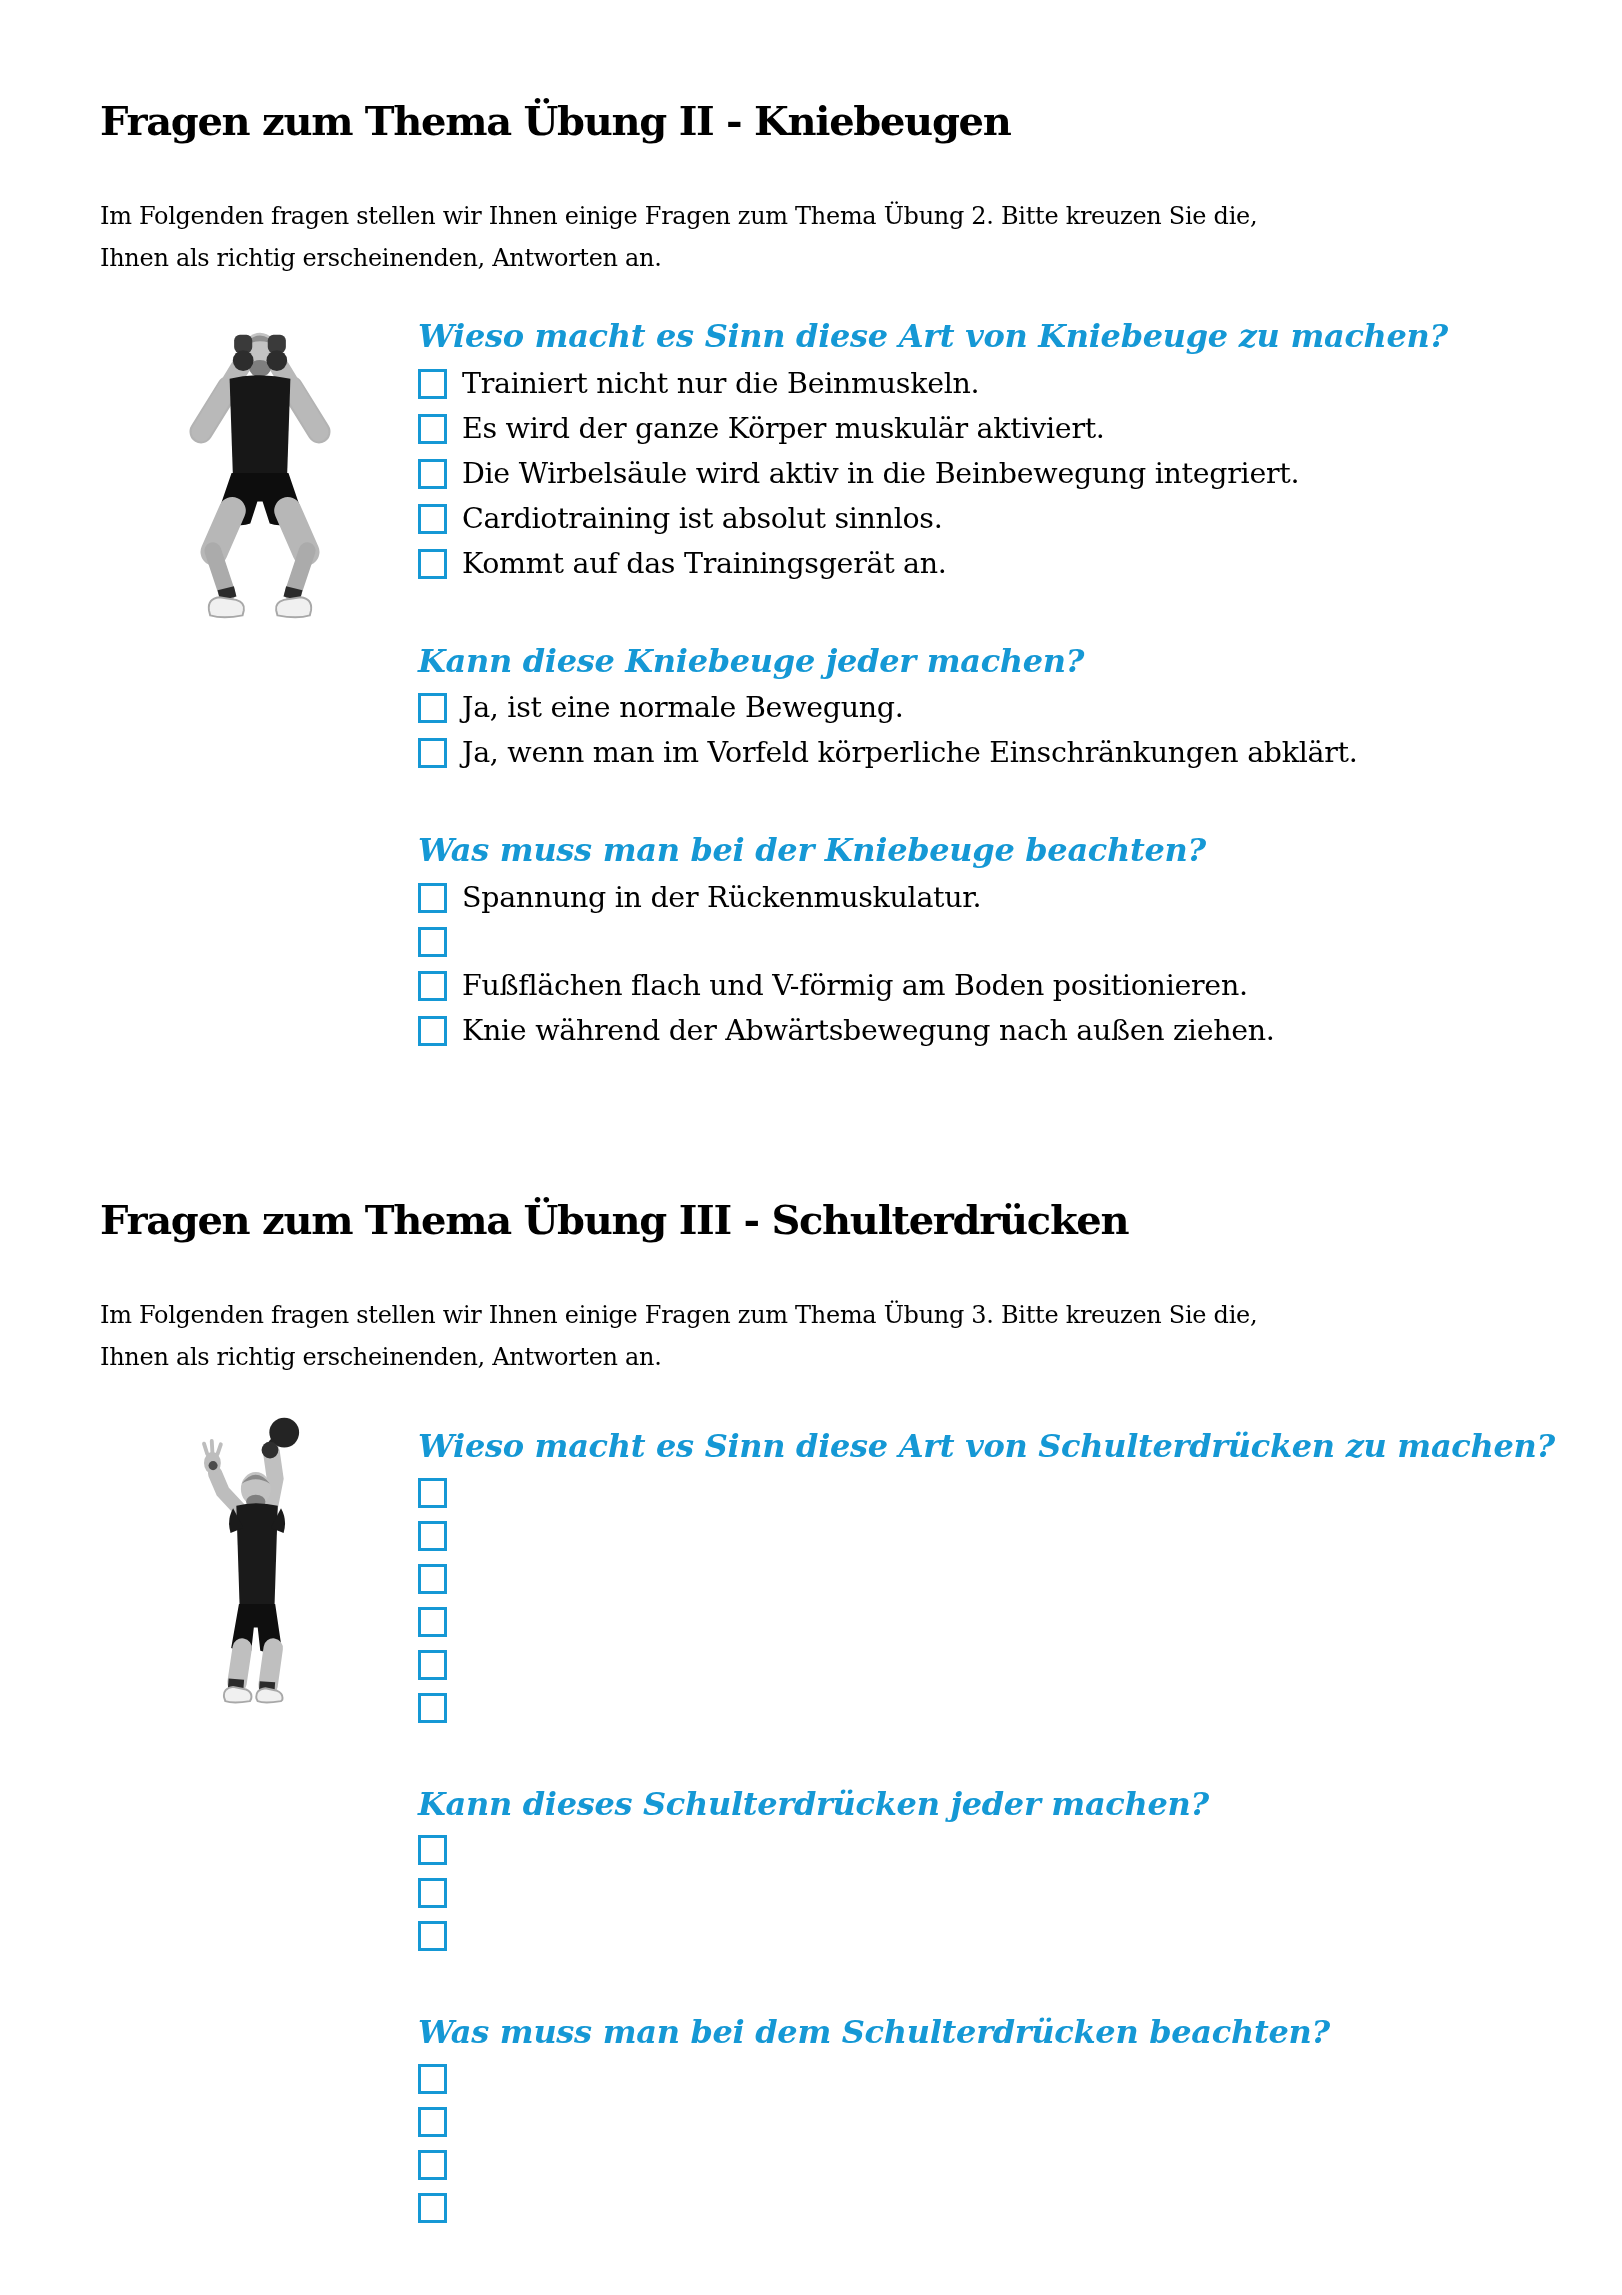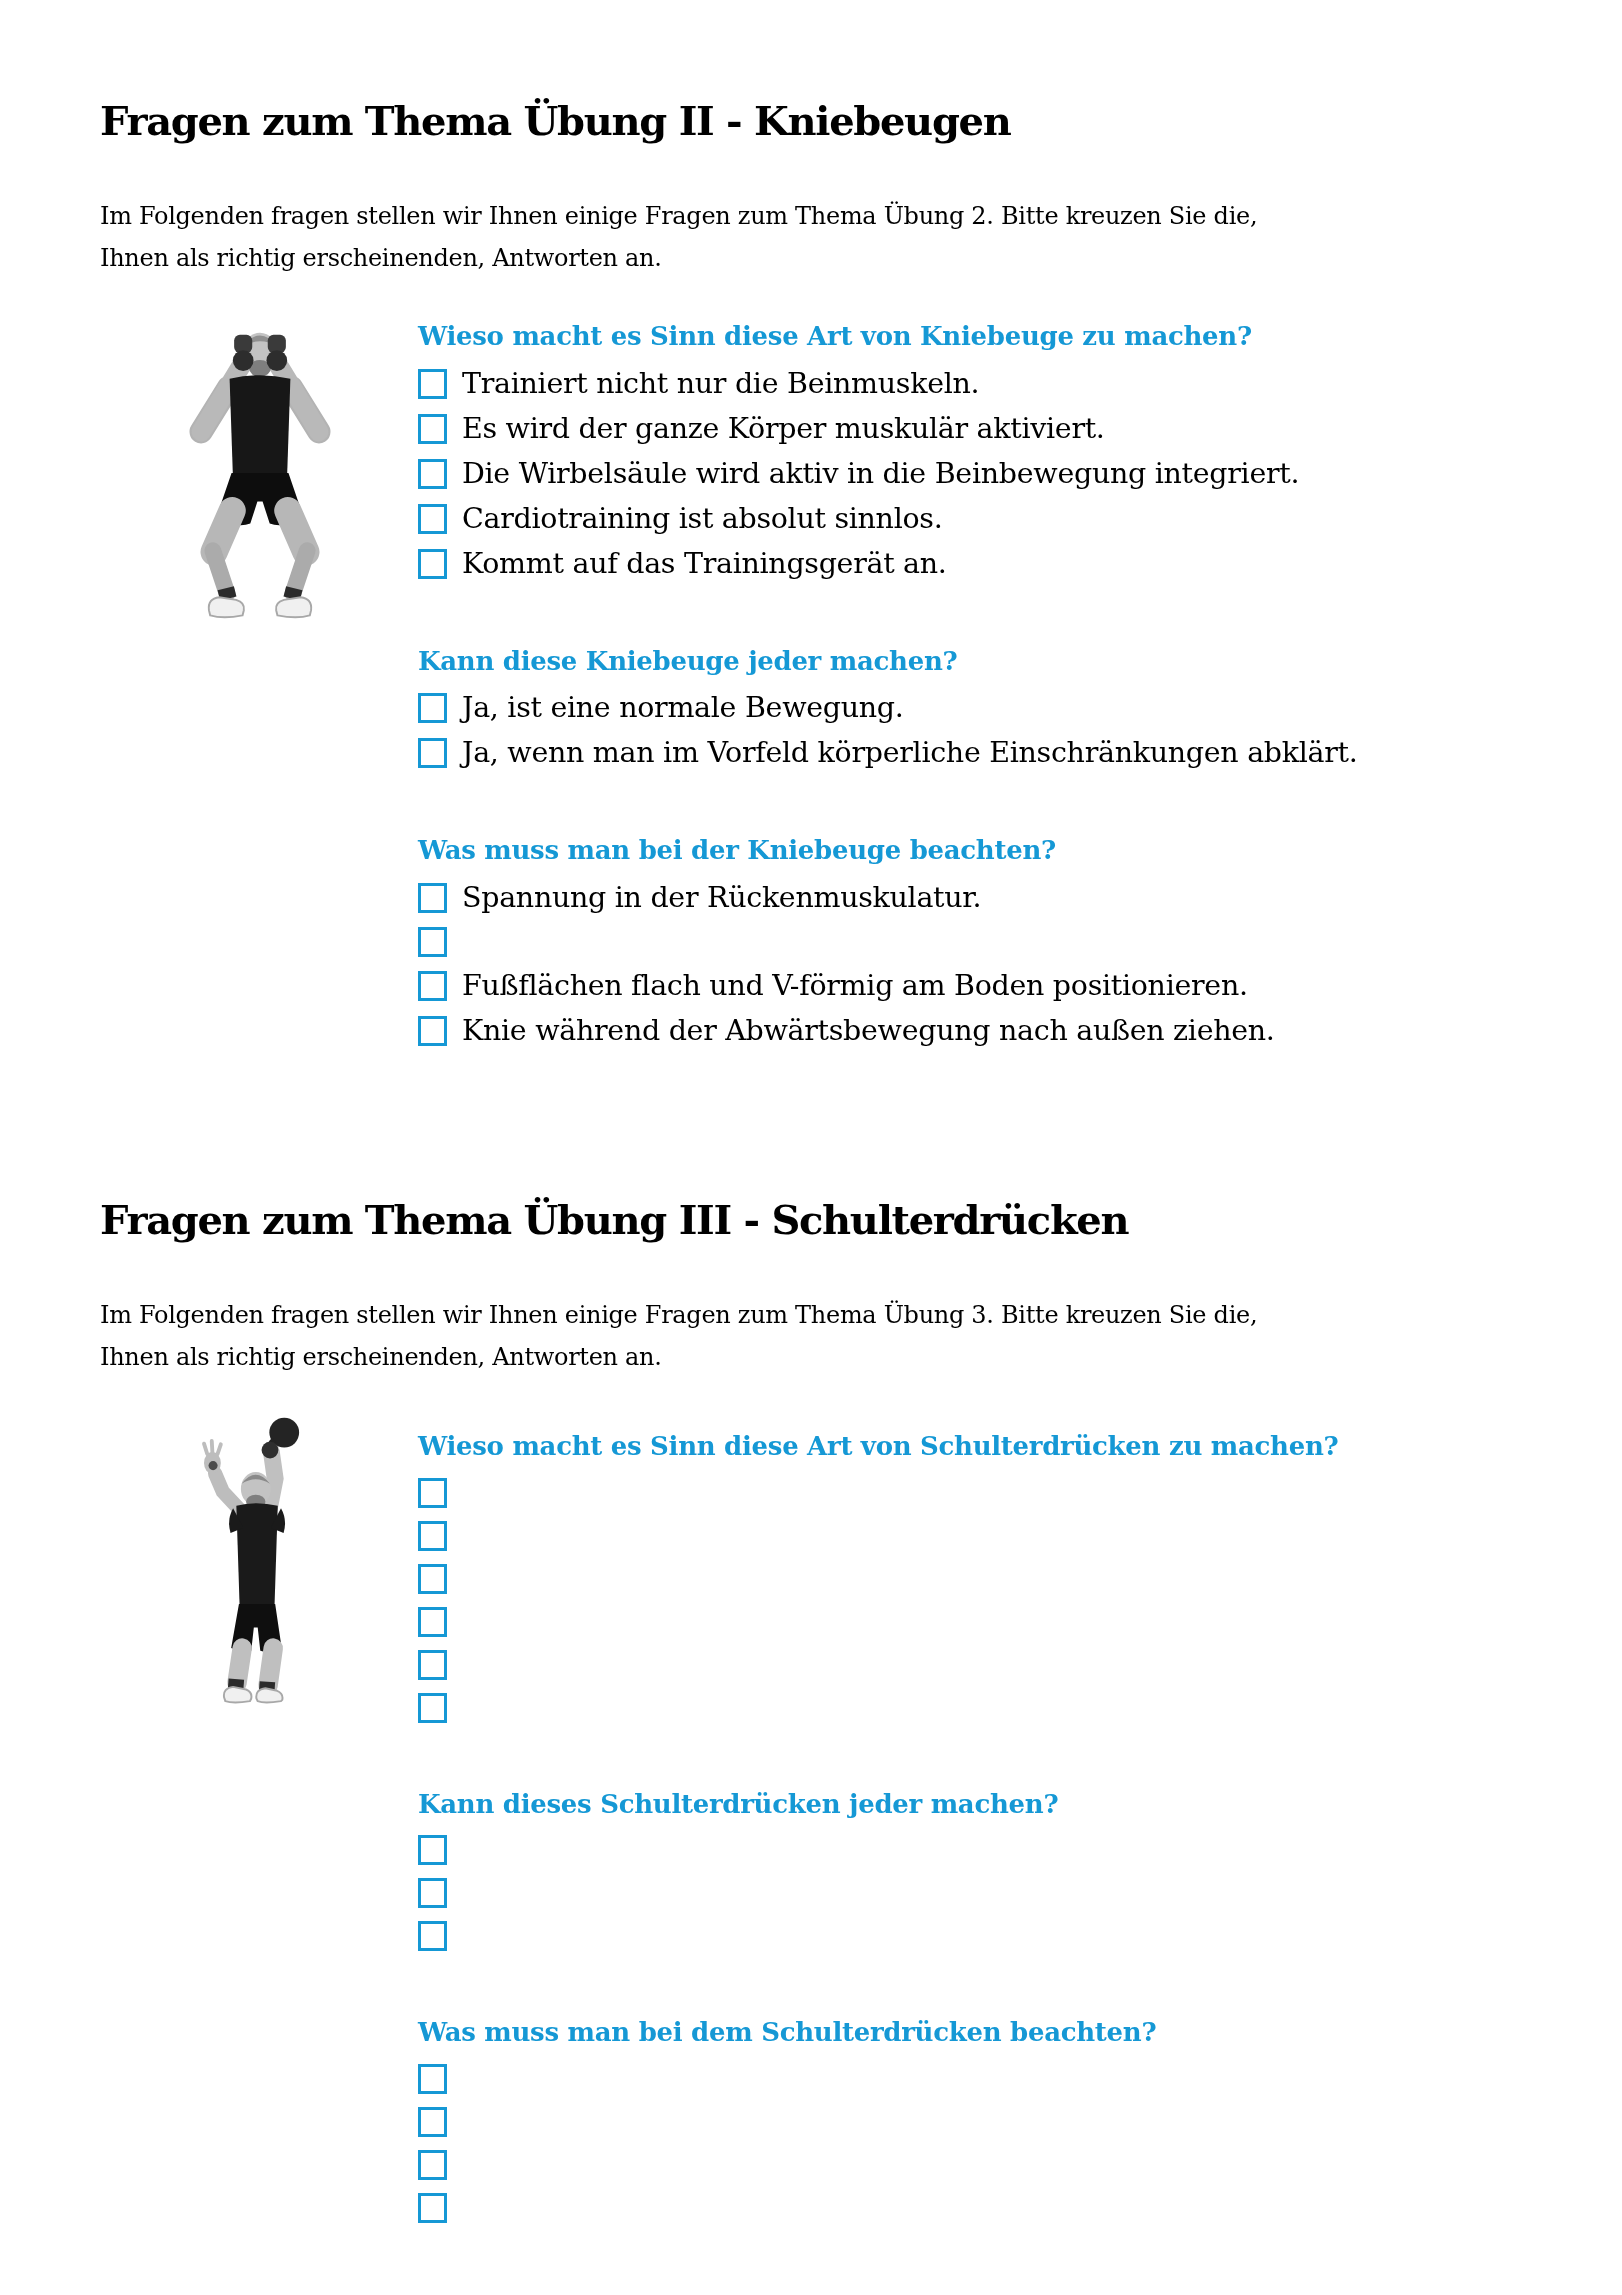--- a/index.html
+++ b/index.html
@@ -38,21 +38,21 @@
   .section-1 .figure{left:193px;top:215px;width:110px;height:293px;}
   .figure svg{width:100%;height:100%;display:block;}
 
   .questions{position:absolute;left:418px;width:1192px;}
   .section-0 .questions{top:220px;}
   .section-1 .questions{top:231px;}
 
   .question-group{margin-bottom:62px;}
   .question-title{
     color:var(--accent);
-    font-size:26px;font-weight:bold;
+    font-size:32px;font-weight:bold;font-style:italic;
     letter-spacing:-0.3px;line-height:39px;
     margin:0 0 11.7px 0;white-space:nowrap;
   }
   .option-row{
     display:flex;align-items:center;gap:15.5px;
     min-height:30px;margin-bottom:13px;
   }
   .checkbox{
     flex:none;width:28.5px;height:30px;
     border:3.2px solid var(--accent);

